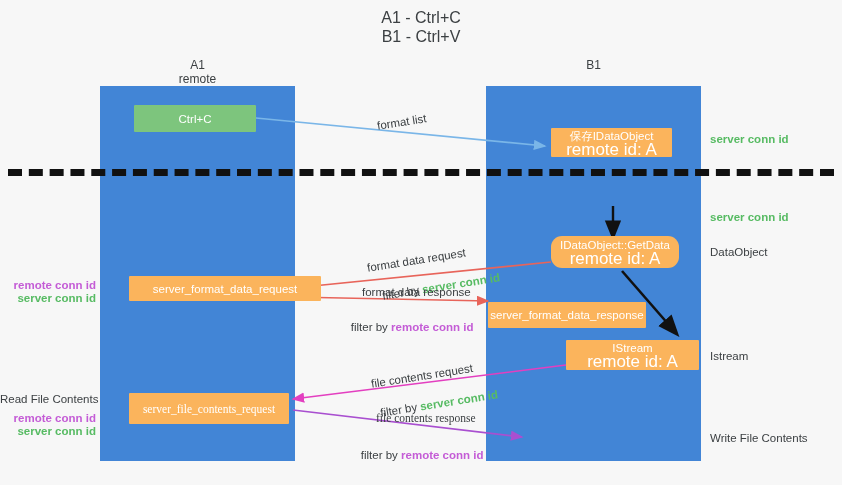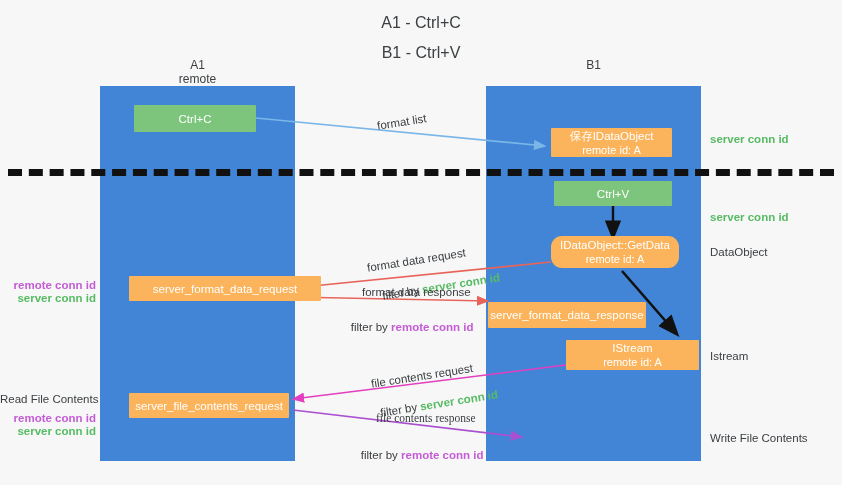--- a/index.html
+++ b/index.html
@@ -22,21 +22,21 @@
     height: 485px;
   }
   .abs { position: absolute; }
 
   
   .title {
     left: 0; top: 8px;
     width: 842px;
     text-align: center;
     font-size: 16px;
-    line-height: 30px;
+    line-height: 19px;
     color: #3c4043;
     white-space: pre;
   }
 
   
   .lane-head {
     text-align: center;
     font-size: 12px;
     line-height: 14px;
     color: #3c4043;
@@ -62,21 +62,21 @@
     justify-content: center;
     color: #ffffff;
     font-size: 11.5px;
     line-height: 14px;
     text-align: center;
     border-radius: 1px;
     white-space: pre;
   }
   .box.green { background: #7dc57d; }
   .box.orange { background: #fbb45c; }
-  .box .sub { font-size: 11px; line-height: 14px; }
+  .box .sub { font-size: 17px; line-height: 14px; }
 
   
   .label {
     font-size: 11.5px;
     line-height: 15px;
     color: #3c4043;
     white-space: pre;
   }
   .label.right { text-align: right; }
   .green-txt { color: #57bb63; font-weight: bold; }
@@ -155,32 +155,29 @@
   </svg>
 
   <div class="abs box green" style="left:134px; top:105px; width:122px; height:27px;">
     <span>Ctrl+C</span>
   </div>
 
   <div class="abs box orange" style="left:129px; top:276px; width:192px; height:25px;">
     <span>server_format_data_request</span>
   </div>
 
-  <div class="abs box orange" style="left:129px; top:393px; width:160px; height:25px;">
+  <div class="abs box orange" style="left:129px; top:393px; width:160px; height:31px;font-family:Liberation Serif, serif;">
     <span>server_file_contents_request</span>
   </div>
 
   <div class="abs box orange" style="left:551px; top:128px; width:121px; height:29px;">
     <span>保存IDataObject</span>
     <span class="sub">remote id: A</span>
   </div>
 
-  <div class="abs box green" style="left:554px; top:181px; width:118px; height:25px;">
-    <span>Ctrl+V</span>
-  </div>
 
   <div class="abs box orange" style="left:551px; top:236px; width:128px; height:32px;border-radius:11px;">
     <span>IDataObject::GetData</span>
     <span class="sub">remote id: A</span>
   </div>
 
   <div class="abs box orange" style="left:488px; top:302px; width:158px; height:26px;">
     <span>server_format_data_response</span>
   </div>
 

